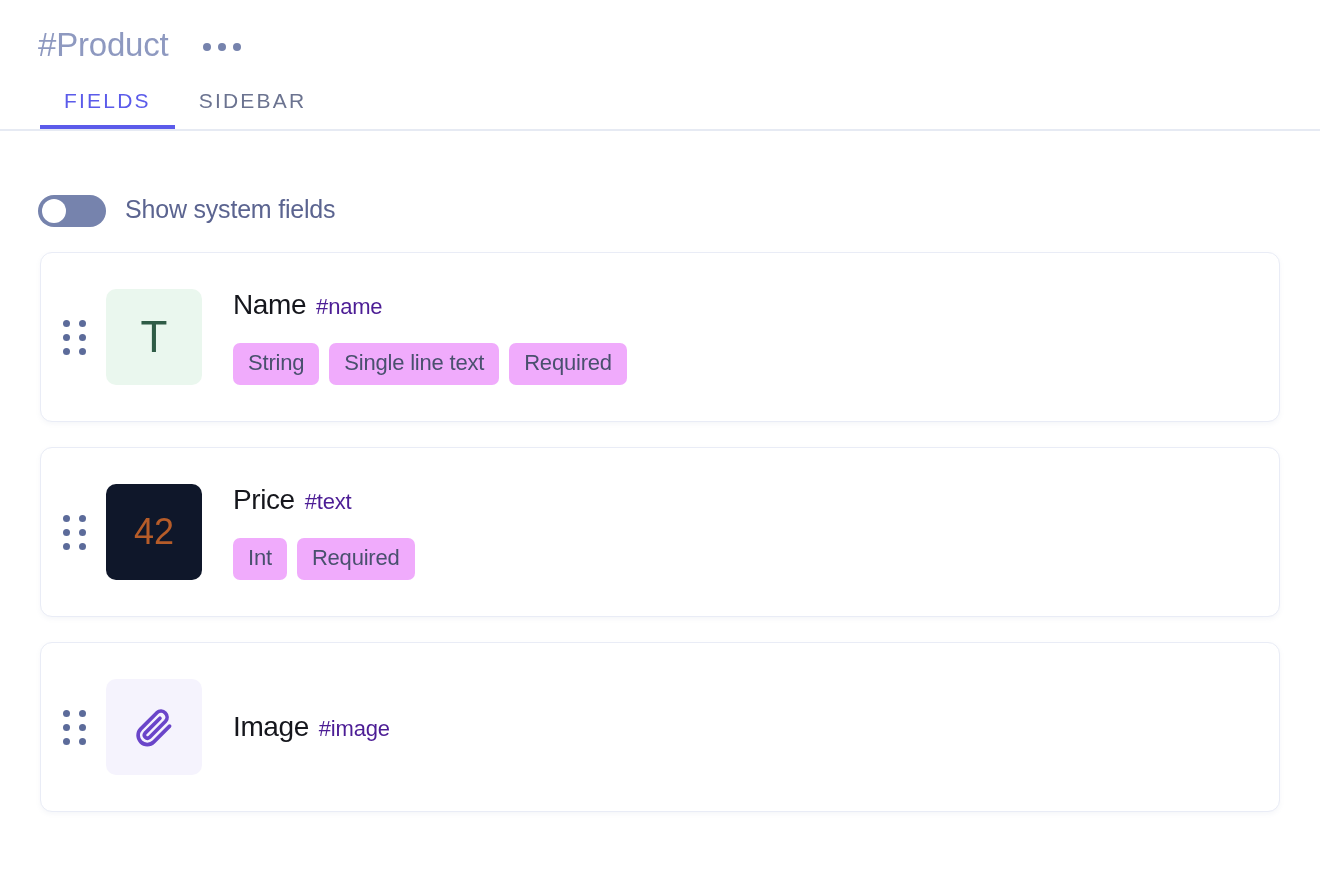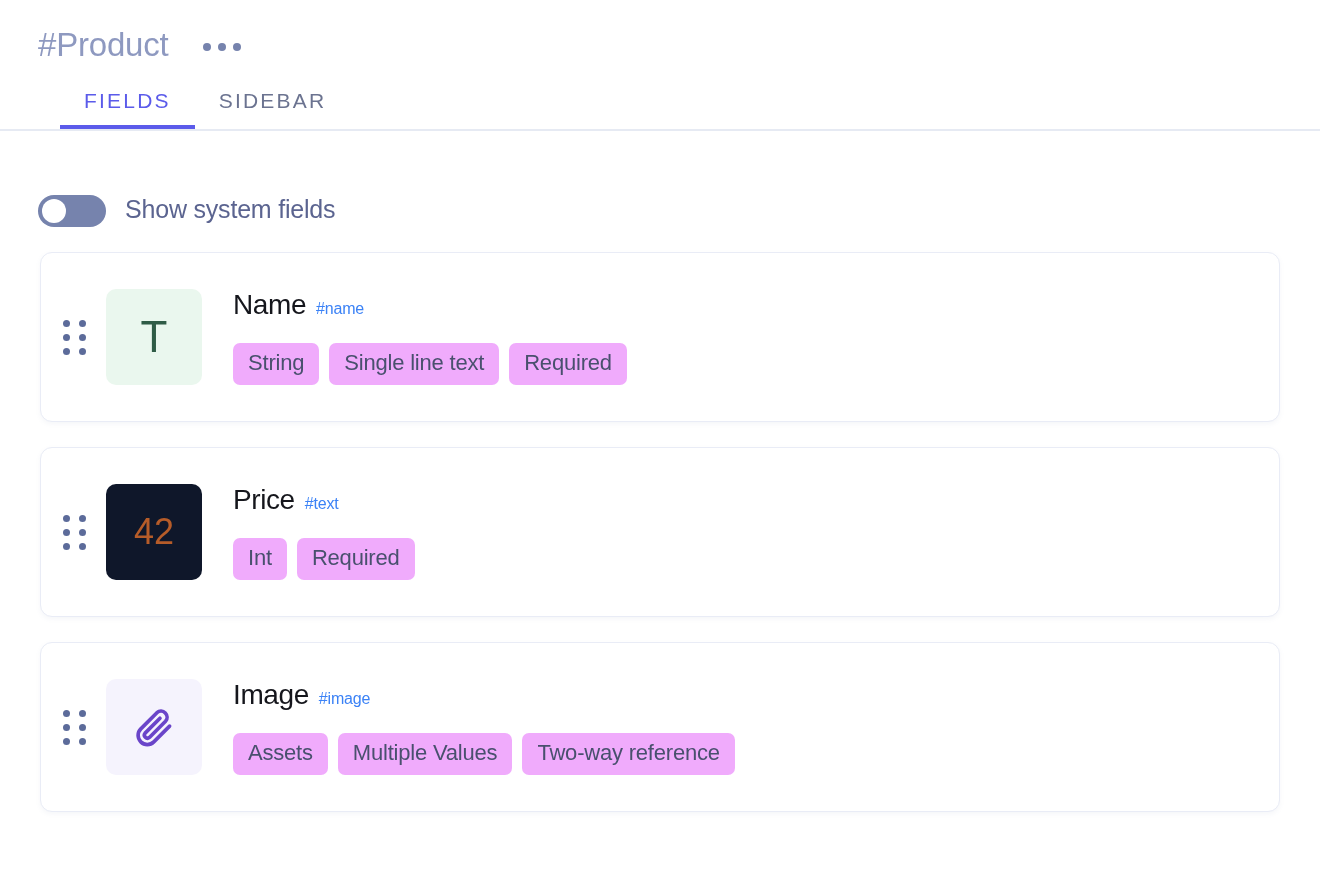--- a/index.html
+++ b/index.html
@@ -52,21 +52,21 @@
   }
 
   
   .tabs-wrap {
     position: relative;
     margin-top: 25px;
   }
   .tabs {
     display: flex;
     align-items: flex-end;
-    padding-left: 60px;
+    padding-left: 40px;
     gap: 0;
   }
   .tab {
     font-size: 21px;
     letter-spacing: 2.2px;
     padding: 0 24px 16px 24px;
     color: #6b7390;
     cursor: pointer;
     position: relative;
     background: none;
@@ -178,22 +178,22 @@
     display: flex;
     align-items: baseline;
     gap: 10px;
   }
   .field-name {
     font-size: 28px;
     color: #15161c;
     letter-spacing: -0.4px;
   }
   .field-slug {
-    font-size: 16px;
-    color: #3b82f6;
+    font-size: 22px;
+    color: #4c1d95;
     letter-spacing: -0.2px;
   }
   .chips {
     display: flex;
     gap: 10px;
     flex-wrap: wrap;
   }
   .chip {
     background: #f0abfc;
     color: #49506e;
@@ -290,21 +290,16 @@
     <span class="type-icon glyph-clip">
       <svg width="44" height="44" viewBox="0 0 24 24" fill="none" stroke="#6a45c9" stroke-width="2" stroke-linecap="round" stroke-linejoin="round">
         <path d="M20.5 11.5l-8.6 8.6a5 5 0 0 1-7.1-7.1l8.8-8.8a3.33 3.33 0 0 1 4.7 4.7l-8.8 8.8a1.67 1.67 0 0 1-2.35-2.35l8.1-8.1"></path>
       </svg>
     </span>
     <div class="field-body">
       <div class="field-title-row">
         <span class="field-name">Image</span>
         <span class="field-slug">#image</span>
       </div>
-      <div class="chips">
-        <span class="chip">Assets</span>
-        <span class="chip">Multiple Values</span>
-        <span class="chip">Two-way reference</span>
-      </div>
     </div>
   </div>
 
 </div>
 
 </body></html>

